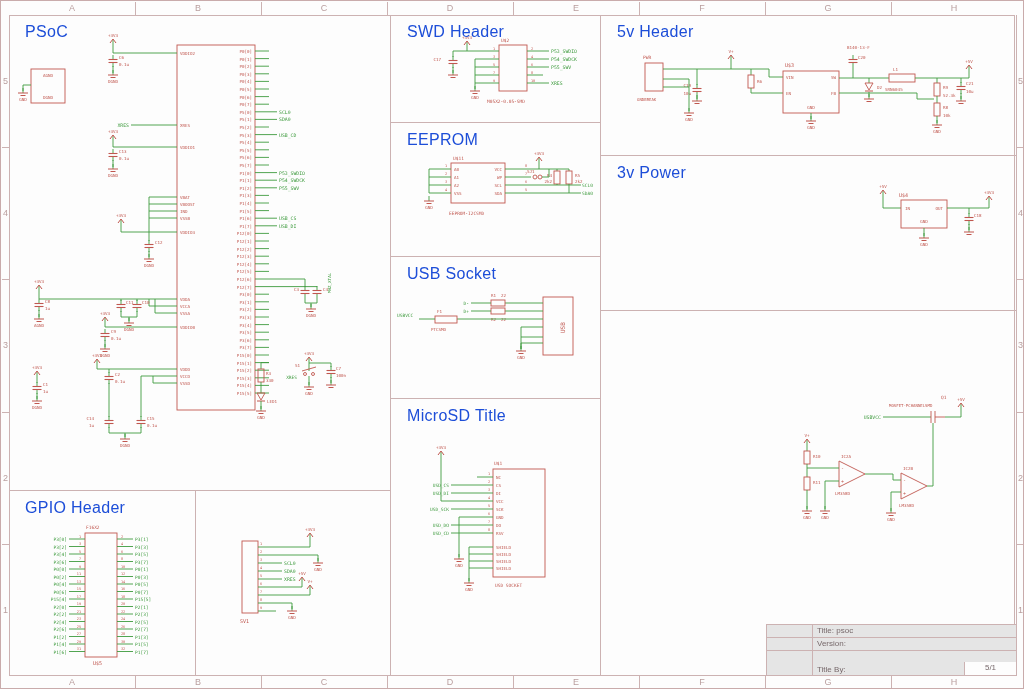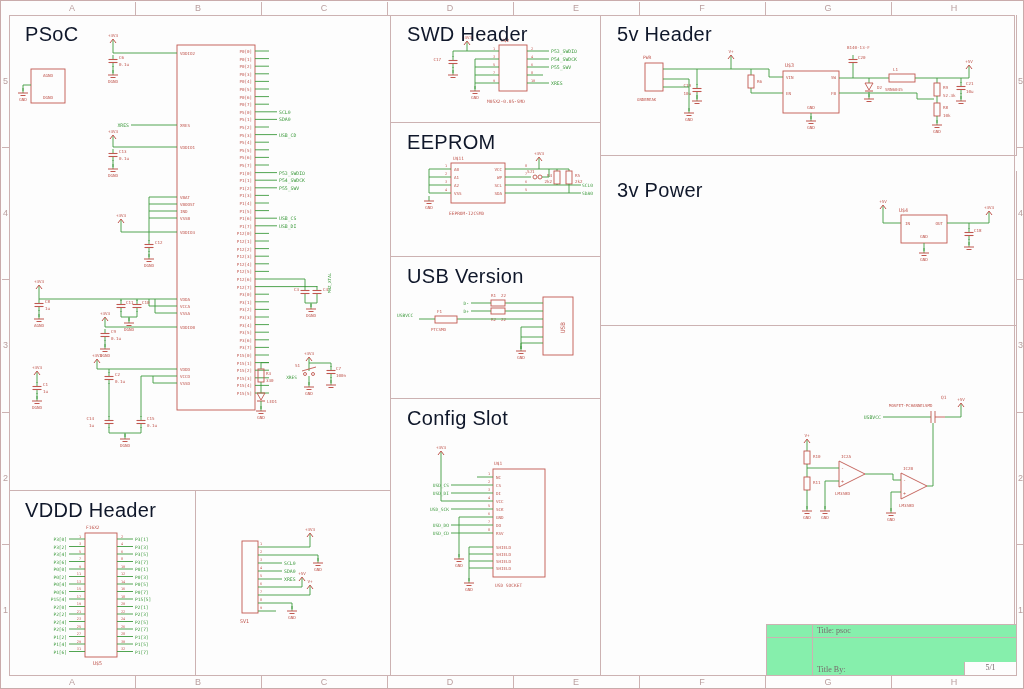--- a/index.html
+++ b/index.html
@@ -12,23 +12,23 @@
   .band-bottom{left:8px;top:675px;width:1008px;height:13px}
   .band-left{left:1px;top:14px;width:7px;height:661px}
   .band-right{left:1016px;top:14px;width:7px;height:661px}
   .col-cell{position:absolute;top:0;height:13px;line-height:13px;text-align:center}
   .row-cell{position:absolute;left:0;width:7px;text-align:center}
   .tick-v{position:absolute;top:0;width:1px;height:13px;background:#ccb2b2}
   .tick-h{position:absolute;left:0;height:1px;width:7px;background:#ccb2b2}
   .sec{position:absolute;border-right:1px solid #ccb2b2;border-bottom:1px solid #ccb2b2;box-sizing:border-box}
   .sec svg{position:absolute;left:0;top:0;display:block}
   svg text{font-family:"DejaVu Sans Mono",monospace}
-  .sec-title{position:absolute;left:16px;top:8px;font-size:20px;color:#0f172a;letter-spacing:.3px;z-index:2;white-space:nowrap}
+  .sec-title{position:absolute;left:16px;top:8px;font-size:16px;color:#1d4ed8;letter-spacing:.3px;z-index:2;white-space:nowrap}
   .tb{position:absolute;left:765px;top:623px;width:251px;height:52px;border:1px solid #ccb2b2;box-sizing:border-box;
-      font-family:Liberation Serif, serif;font-size:8px;color:#77696b;background:#86efac;z-index:3}
+      font-family:Liberation Sans, sans-serif;font-size:8px;color:#77696b;background:#e5e5e5;z-index:3}
   .tb-row{position:absolute;left:0;width:100%;height:13px;line-height:12px;border-bottom:1px solid #ccb2b2;box-sizing:border-box;padding-left:50px}
   .tb-vline{position:absolute;left:45px;top:0;width:1px;height:100%;background:#ccb2b2}
   .tb-page{position:absolute;right:0;bottom:0;width:52px;height:13px;line-height:12px;border-left:1px solid #ccb2b2;text-align:center;box-sizing:border-box;background:#fdfdfd}
 </style>
 </head>
 <body>
 
 <div class="sheet">
   <div class="inner-frame"></div>
   <div class="band band-top" id="band-top">
@@ -870,21 +870,21 @@
           <text x="126" y="132.5" fill="#3e9b3e" font-size="4.5" text-anchor="start">P2[5]</text>
           <text x="126" y="140" fill="#3e9b3e" font-size="4.5" text-anchor="start">P2[7]</text>
           <text x="126" y="147.5" fill="#3e9b3e" font-size="4.5" text-anchor="start">P1[3]</text>
           <text x="126" y="155" fill="#3e9b3e" font-size="4.5" text-anchor="start">P1[5]</text>
           <text x="126" y="162.5" fill="#3e9b3e" font-size="4.5" text-anchor="start">P1[7]</text>
         </g>
         <g>
           <text x="84" y="174" fill="#c0574f" font-size="5" text-anchor="start">U$5</text>
         </g>
       </svg>
-    <div class="sec-title">VDDD Header</div>
+    <div class="sec-title">GPIO Header</div>
   </div>
   <div class="sec" style="left:195px;top:490px;width:195px;height:185px">
     <svg width="195" height="185" viewBox="0 0 195 185">
         <g>
           <rect x="46" y="50" width="16" height="72" fill="none" stroke="#c0574f" stroke-width="0.9"></rect>
         </g>
         <g>
           <polyline points="62,56 80,56" fill="none" stroke="#3e9b3e" stroke-width="0.9"></polyline>
           <polyline points="62,64 80,64" fill="none" stroke="#3e9b3e" stroke-width="0.9"></polyline>
           <polyline points="62,72 80,72" fill="none" stroke="#3e9b3e" stroke-width="0.9"></polyline>
@@ -1300,21 +1300,21 @@
         <g>
           <polyline points="138,86 130,86 130,92" fill="none" stroke="#3e9b3e" stroke-width="0.9"></polyline>
         </g>
         <g>
           <polyline points="130,89 130,94" fill="none" stroke="#3e9b3e" stroke-width="0.9"></polyline>
           <polyline points="125,94 135,94" fill="none" stroke="#c0574f" stroke-width="1"></polyline>
           <polyline points="127.5,96.5 132.5,96.5" fill="none" stroke="#c0574f" stroke-width="1"></polyline>
           <text x="130" y="102" fill="#c0574f" font-size="4.2" text-anchor="middle">GND</text>
         </g>
       </svg>
-    <div class="sec-title">USB Version</div>
+    <div class="sec-title">USB Socket</div>
   </div>
   <div class="sec" style="left:390px;top:398px;width:210px;height:277px">
     <svg width="210" height="277" viewBox="0 0 210 277">
         <g>
           <text x="103" y="66" fill="#c0574f" font-size="4.5" text-anchor="start">U$1</text>
         </g>
         <g>
           <rect x="102" y="70" width="52" height="108" fill="none" stroke="#c0574f" stroke-width="0.9"></rect>
         </g>
         <g>
@@ -1421,21 +1421,21 @@
         <g>
           <polyline points="78,179 78,184" fill="none" stroke="#3e9b3e" stroke-width="0.9"></polyline>
           <polyline points="73,184 83,184" fill="none" stroke="#c0574f" stroke-width="1"></polyline>
           <polyline points="75.5,186.5 80.5,186.5" fill="none" stroke="#c0574f" stroke-width="1"></polyline>
           <text x="78" y="192" fill="#c0574f" font-size="4.2" text-anchor="middle">GND</text>
         </g>
         <g>
           <text x="104" y="188" fill="#c0574f" font-size="4.5" text-anchor="start">USD SOCKET</text>
         </g>
       </svg>
-    <div class="sec-title">Config Slot</div>
+    <div class="sec-title">MicroSD Title</div>
   </div>
   <div class="sec" style="left:600px;top:14px;width:416px;height:141px">
     <svg width="416" height="141" viewBox="0 0 416 141">
         <g>
           <rect x="44" y="48" width="18" height="28" fill="none" stroke="#c0574f" stroke-width="0.9"></rect>
         </g>
         <g>
           <text x="42" y="44" fill="#c0574f" font-size="4.5" text-anchor="start">PWR</text>
         </g>
         <g>
@@ -1658,21 +1658,21 @@
           <polyline points="368,56 368,51" fill="none" stroke="#3e9b3e" stroke-width="0.9"></polyline>
           <polyline points="365,54 368,50 371,54" fill="none" stroke="#c0574f" stroke-width="1"></polyline>
           <text x="368" y="48" fill="#c0574f" font-size="4.2" text-anchor="middle">+5V</text>
         </g>
         <g>
           <polyline points="368,63 368,56" fill="none" stroke="#3e9b3e" stroke-width="0.9"></polyline>
         </g>
       </svg>
     <div class="sec-title">5v Header</div>
   </div>
-  <div class="sec" style="left:600px;top:170px;width:416px;height:155px">
+  <div class="sec" style="left:600px;top:155px;width:416px;height:155px">
     <svg width="416" height="155" viewBox="0 0 416 155">
         <g>
           <polyline points="282,40 282,35" fill="none" stroke="#3e9b3e" stroke-width="0.9"></polyline>
           <polyline points="279,38 282,34 285,38" fill="none" stroke="#c0574f" stroke-width="1"></polyline>
           <text x="282" y="32" fill="#c0574f" font-size="4.2" text-anchor="middle">+5V</text>
         </g>
         <g>
           <polyline points="282,40 282,52 300,52" fill="none" stroke="#3e9b3e" stroke-width="0.9"></polyline>
         </g>
         <g>
@@ -1855,16 +1855,17 @@
           <polyline points="219,200 229,200" fill="none" stroke="#c0574f" stroke-width="1"></polyline>
           <polyline points="221.5,202.5 226.5,202.5" fill="none" stroke="#c0574f" stroke-width="1"></polyline>
           <text x="224" y="208" fill="#c0574f" font-size="4.2" text-anchor="middle">GND</text>
         </g>
       </svg>
   </div>
 
   <div class="tb">
     <div class="tb-vline"></div>
     <div class="tb-row" style="top:0">Title: psoc</div>
+    <div class="tb-row" style="top:13px">Version:</div>
     <div class="tb-row" style="top:39px;border-bottom:none">Title By:</div>
     <div class="tb-page">5/1</div>
   </div>
 </div>
 
 </body></html>

